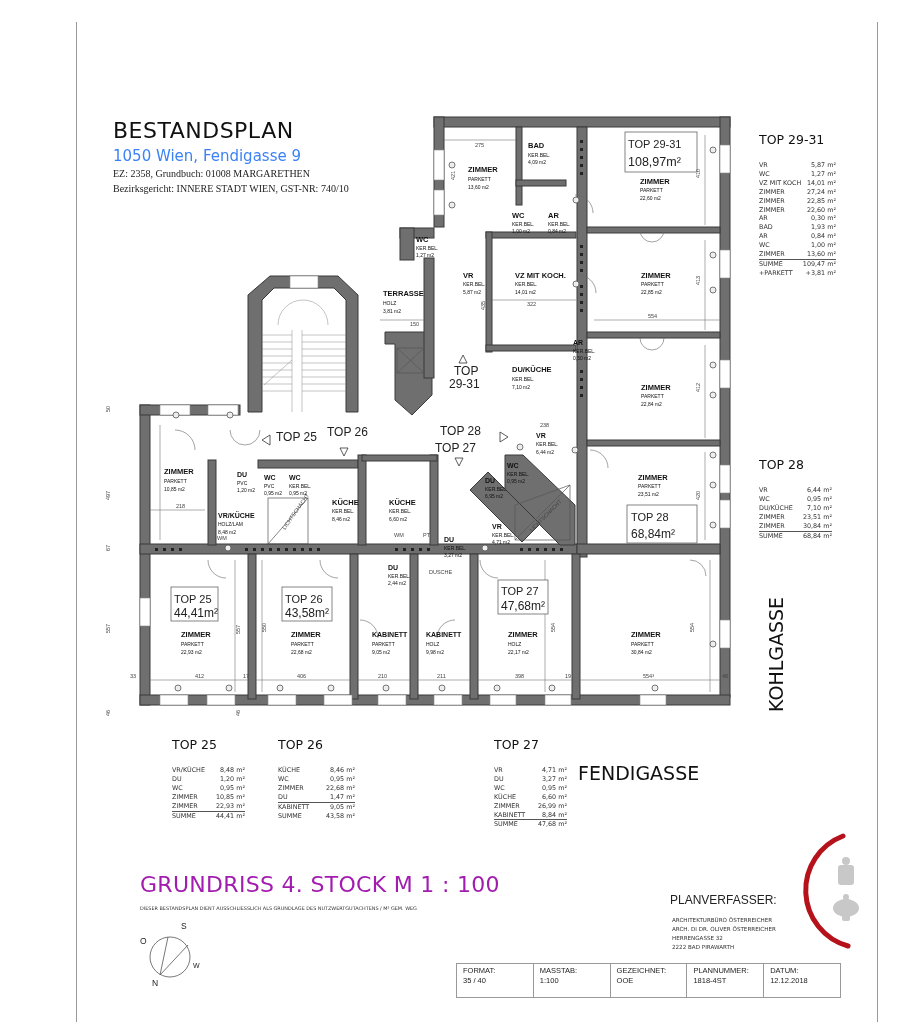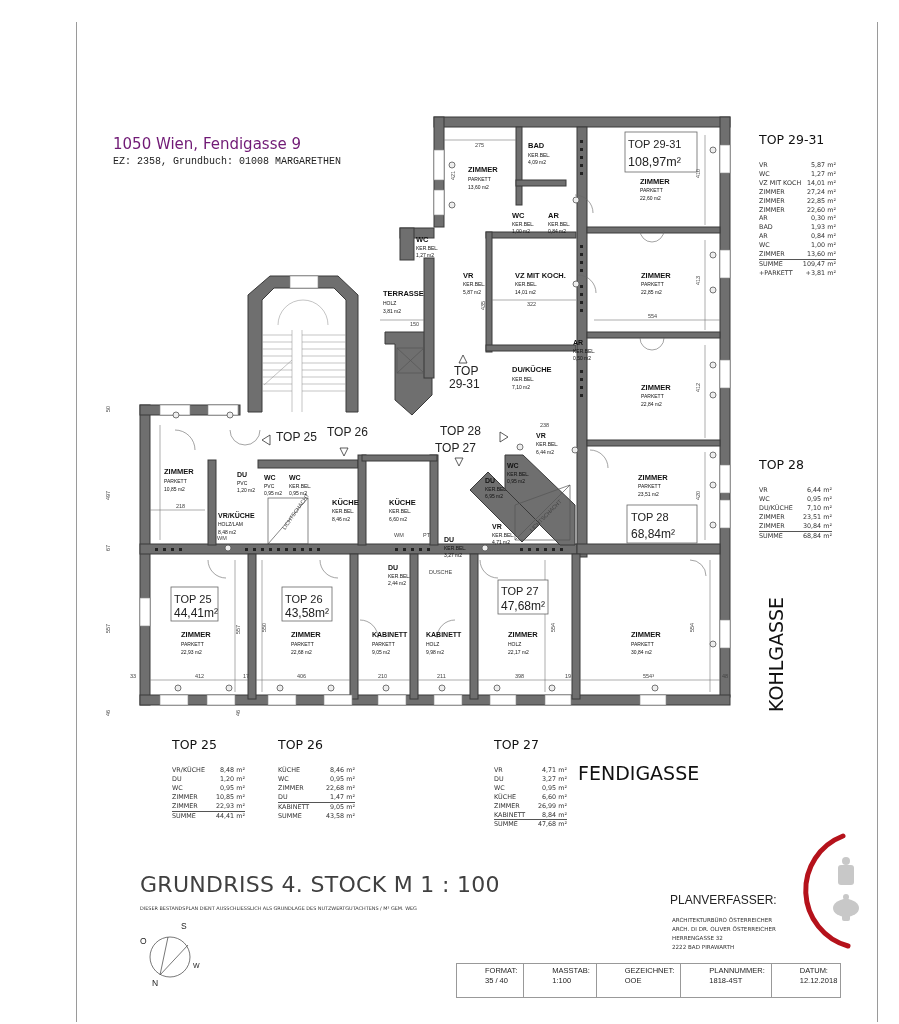--- a/index.html
+++ b/index.html
@@ -1,46 +1,48 @@
 <!DOCTYPE html>
 <html><head>
 <meta charset="utf-8">
 <style>
   html,body{margin:0;padding:0;background:#fff;}
   body{width:899px;height:1024px;position:relative;overflow:hidden;font-family:"Liberation Sans",sans-serif;color:#222;}
   .sheet{position:absolute;left:76px;top:22px;width:800px;height:1000px;border-left:1px solid #9a9a9a;border-right:1px solid #9a9a9a;}
   .header{position:absolute;left:113px;top:118px;}
   .h-title{font-family:"DejaVu Sans",sans-serif;font-size:22px;letter-spacing:0.5px;color:#111;line-height:26px;}
-  .h-addr{font-family:"DejaVu Sans",sans-serif;font-size:15px;color:#701a75;line-height:20px;margin-top:16px;}
-  .h-line{font-family:Liberation Mono, monospace;font-size:10px;color:#222;line-height:15px;}
+  .h-addr{font-family:"DejaVu Sans",sans-serif;font-size:15px;color:#3b82f6;line-height:20px;margin-top:2px;}
+  .h-line{font-family:Liberation Serif, serif;font-size:10px;color:#222;line-height:15px;}
   svg.plan{position:absolute;left:0;top:0;}
   .tbl{position:absolute;font-family:"DejaVu Sans",sans-serif;color:#333;}
   .tbl .t-title{font-size:12.5px;color:#111;margin-bottom:14px;}
   .tbl .row{display:flex;justify-content:space-between;font-size:6.4px;line-height:8.9px;}
   .tbl .row.ul{border-bottom:1px solid #555;}
   .street{position:absolute;font-family:"DejaVu Sans",sans-serif;color:#111;}
   .street-fendi{left:578px;top:762px;font-size:19px;}
   .street-kohl{left:765px;top:712px;font-size:19px;transform-origin:0 0;transform:rotate(-90deg);white-space:nowrap;}
-  .big-title{position:absolute;left:140px;top:872px;font-family:"DejaVu Sans",sans-serif;font-size:22px;letter-spacing:0.3px;color:#404040;}
+  .big-title{position:absolute;left:140px;top:872px;font-family:"DejaVu Sans",sans-serif;font-size:22px;letter-spacing:0.3px;color:#a21caf;}
   .disclaimer{position:absolute;left:140px;top:905px;font-family:"DejaVu Sans",sans-serif;font-size:4.9px;color:#333;}
   .planv{position:absolute;left:670px;top:893px;font-size:12px;color:#222;}
   .planv-lines{position:absolute;left:672px;top:916px;font-family:"DejaVu Sans",sans-serif;font-size:5.6px;line-height:9px;color:#333;}
   .titleblock{position:absolute;left:456px;top:963px;width:383px;height:33px;border:1px solid #999;display:flex;}
-  .tb-cell{flex:1;border-right:1px solid #999;padding:2px 6px;font-size:7.5px;line-height:10px;color:#222;margin-left:22px;}
+  .tb-cell{flex:1;border-right:1px solid #999;padding:2px 6px;font-size:7.5px;line-height:10px;color:#222;}
   .tb-cell:last-child{border-right:none;}
   .compass-lbl{position:absolute;font-size:8.5px;color:#222;}
 </style>
 </head>
 <body>
 
 <div class="sheet"></div>
 
 <div class="header">
+  <div class="h-title">BESTANDSPLAN</div>
   <div class="h-addr">1050 Wien, Fendigasse 9</div>
   <div class="h-line">EZ: 2358, Grundbuch: 01008 MARGARETHEN</div>
+  <div class="h-line">Bezirksgericht: INNERE STADT WIEN, GST-NR: 740/10</div>
 </div>
 
 <svg class="plan" width="899" height="1024" viewBox="0 0 899 1024" font-family="Liberation Sans, sans-serif">
   <defs>
     <pattern id="hatch" width="4" height="4" patternUnits="userSpaceOnUse">
       <rect width="4" height="4" fill="#fff"></rect>
     </pattern>
   </defs>
 
   <g fill="#6f6f6f" stroke="#3a3a3a" stroke-width="1">

